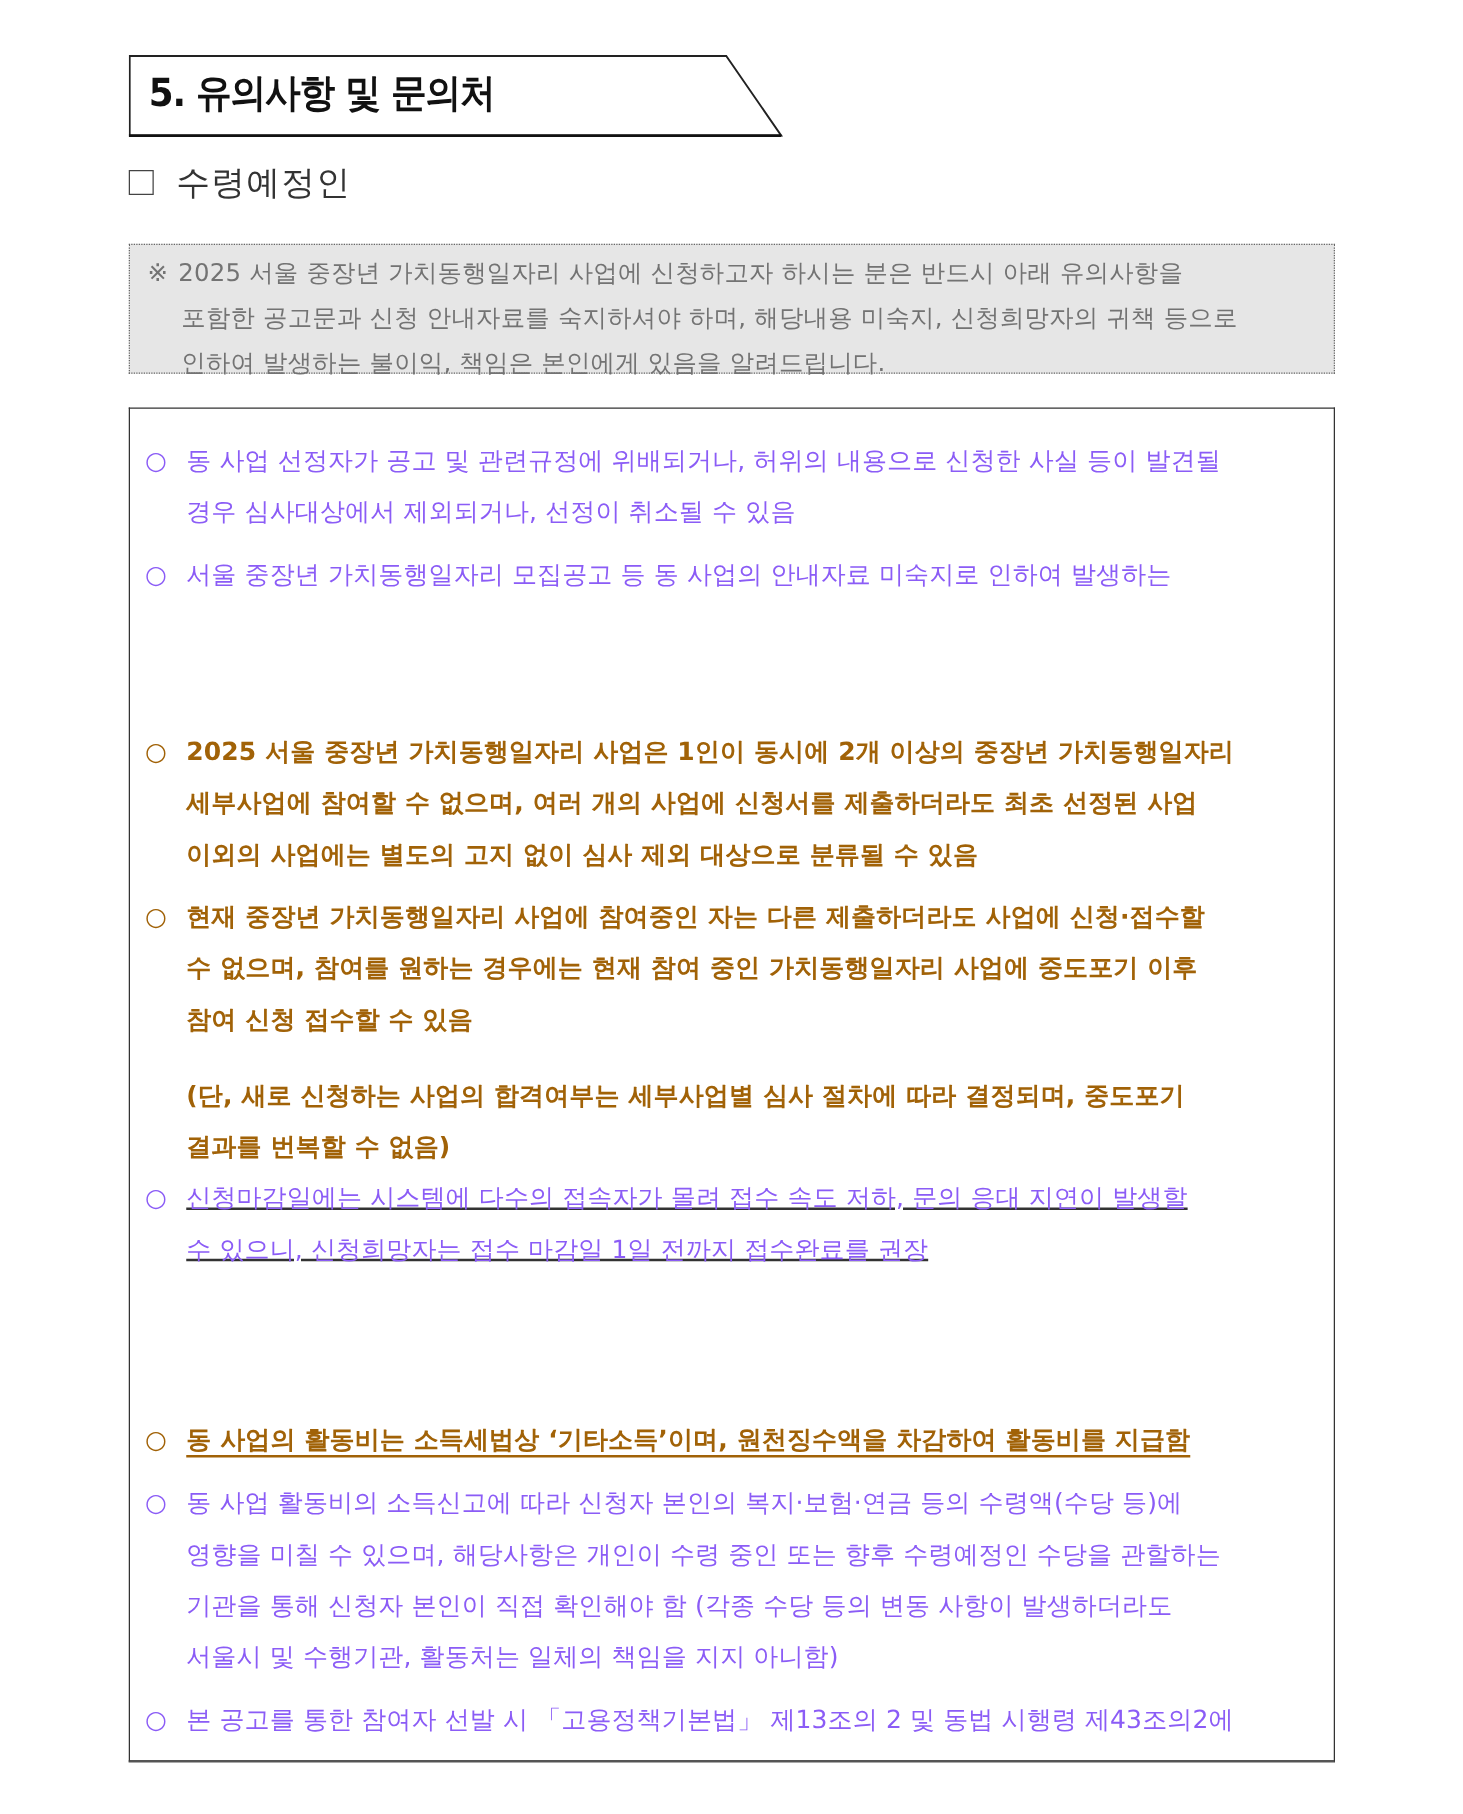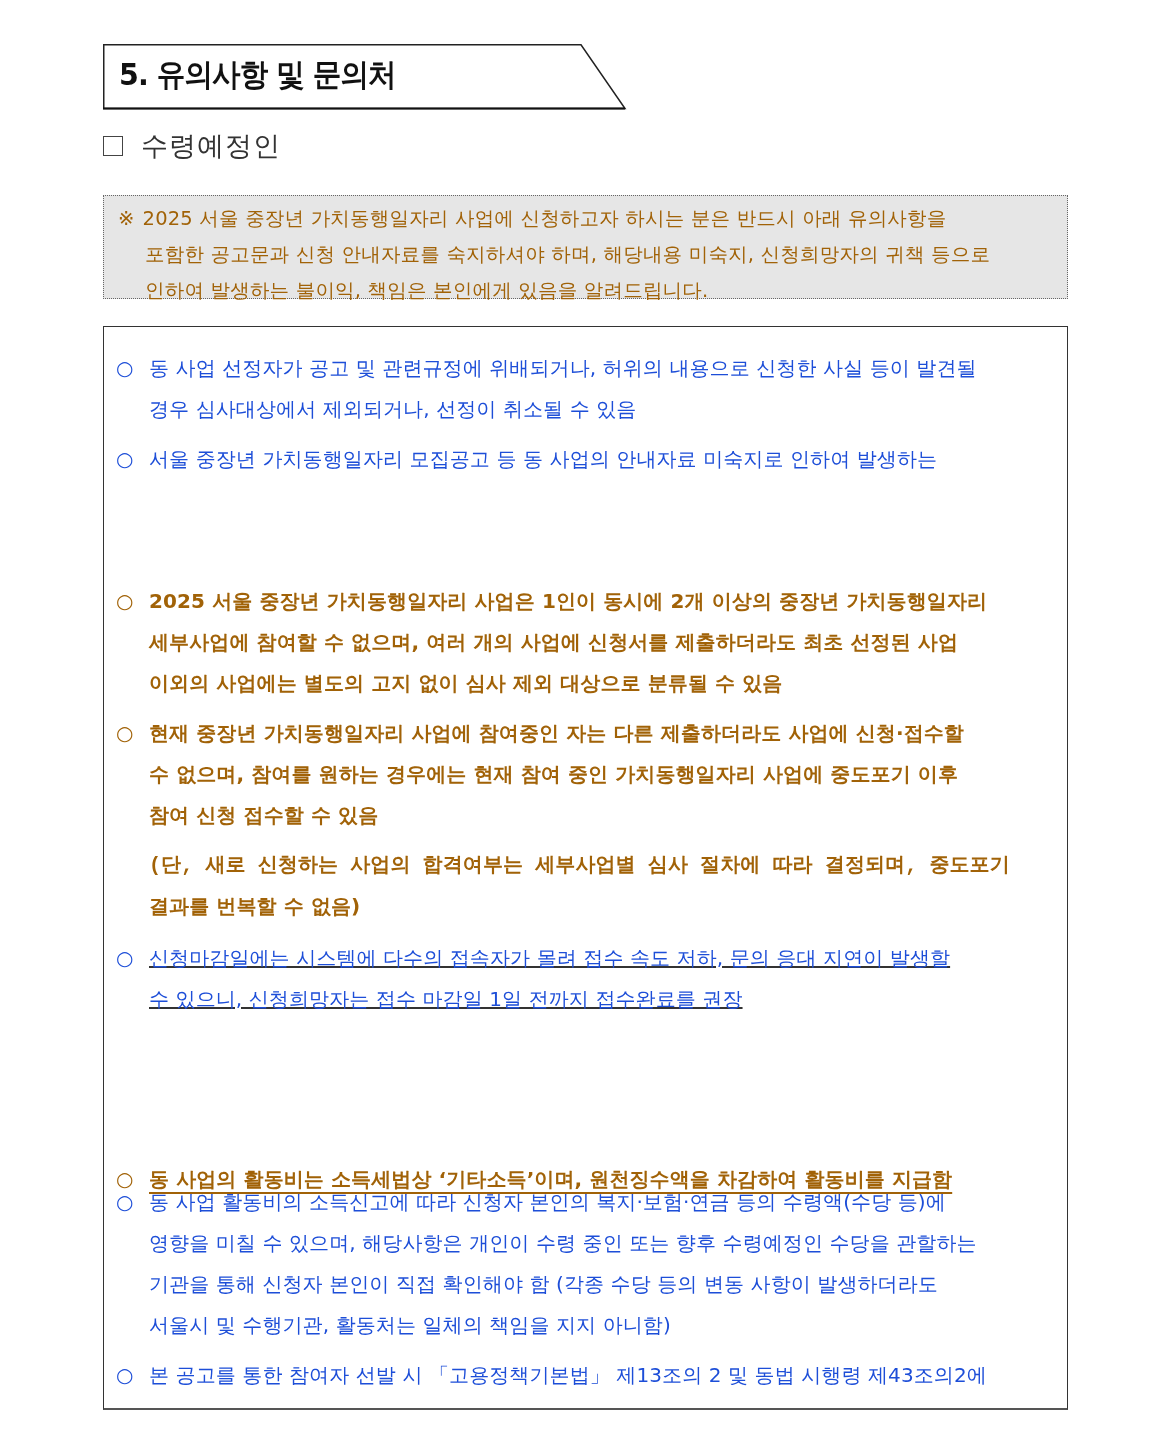--- a/index.html
+++ b/index.html
@@ -17,30 +17,30 @@
     }
     .subhead { position: absolute; left: 103px; top: 128px; display: flex; align-items: center; }
     .checkbox-icon { width: 20px; height: 20px; border: 1.5px solid #444; box-sizing: border-box; margin-right: 18px; }
     .subhead-label { font-size: 27px; color: #333; letter-spacing: 1px; }
 
     .note-box {
       position: absolute; left: 103px; top: 195px; width: 965px; height: 104px;
       box-sizing: border-box; border: 1px dotted #666; background: #e6e6e6;
       padding: 5px 12px 0 14px;
     }
-    .note-line { font-size: 19.5px; line-height: 36px; color: #a16207; white-space: nowrap; letter-spacing: 0.2px; }
+    .note-line { font-size: 19.5px; line-height: 36px; color: #737373; white-space: nowrap; letter-spacing: 0.2px; }
     .note-line.indent { padding-left: 27px; }
     .note-mark { margin-right: 8px; }
 
     .main-box {
       position: absolute; left: 103px; top: 326px; width: 965px; height: 1084px;
       box-sizing: border-box; border: 1.5px solid #333; border-bottom: 2px solid #555;
     }
     .item { position: absolute; left: 12px; width: 945px; }
-    .line { font-size: 20px; line-height: 41px; white-space: nowrap; color: #1d4ed8; letter-spacing: 0.1px; }
+    .line { font-size: 20px; line-height: 41px; white-space: nowrap; color: #8b5cf6; letter-spacing: 0.1px; }
     .line.cont { padding-left: 33px; }
     .bullet { display: inline-block; width: 33px; }
     .item.strong .line { color: #a16207; font-weight: 600; }
     .item.underline .text-underline { text-decoration: underline; text-underline-offset: 6px; }
   </style>
 </head>
 <body>
 
 <div class="heading-wrap">
   <svg width="524" height="66" viewBox="0 0 524 66">
@@ -78,31 +78,31 @@
   <div class="item strong" style="top:254px;">
     <div class="line"><span class="bullet">○</span><span>2025 서울 중장년 가치동행일자리 사업은 1인이 동시에 2개 이상의 중장년 가치동행일자리</span></div>
     <div class="line cont">세부사업에 참여할 수 없으며, 여러 개의 사업에 신청서를 제출하더라도 최초 선정된 사업</div>
     <div class="line cont">이외의 사업에는 별도의 고지 없이 심사 제외 대상으로 분류될 수 있음</div>
   </div>
 
   <div class="item strong" style="top:386px;">
     <div class="line"><span class="bullet">○</span><span>현재 중장년 가치동행일자리 사업에 참여중인 자는 다른 제출하더라도 사업에 신청·접수할</span></div>
     <div class="line cont">수 없으며, 참여를 원하는 경우에는 현재 참여 중인 가치동행일자리 사업에 중도포기 이후</div>
     <div class="line cont">참여 신청 접수할 수 있음</div>
-    <div class="line cont" style="margin-top:9px;font-family:Liberation Mono, monospace;">(단, 새로 신청하는 사업의 합격여부는 세부사업별 심사 절차에 따라 결정되며, 중도포기</div>
+    <div class="line cont" style="margin-top:20px;">(단, 새로 신청하는 사업의 합격여부는 세부사업별 심사 절차에 따라 결정되며, 중도포기</div>
     <div class="line cont">결과를 번복할 수 없음)</div>
   </div>
 
   <div class="item" style="top:611px;text-decoration:underline;">
     <div class="line"><span class="bullet">○</span><span>신청마감일에는 시스템에 다수의 접속자가 몰려 접수 속도 저하, 문의 응대 지연이 발생할</span></div>
     <div class="line cont">수 있으니, 신청희망자는 접수 마감일 1일 전까지 접수완료를 권장</div>
   </div>
 
 
-  <div class="item strong underline" style="top:804px;margin-top:28px;">
+  <div class="item strong underline" style="top:804px;">
     <div class="line"><span class="bullet">○</span><span class="text-underline">동 사업의 활동비는 소득세법상 ‘기타소득’이며, 원천징수액을 차감하여 활동비를 지급함</span></div>
   </div>
 
   <div class="item" style="top:855px;">
     <div class="line"><span class="bullet">○</span><span>동 사업 활동비의 소득신고에 따라 신청자 본인의 복지·보험·연금 등의 수령액(수당 등)에</span></div>
     <div class="line cont">영향을 미칠 수 있으며, 해당사항은 개인이 수령 중인 또는 향후 수령예정인 수당을 관할하는</div>
     <div class="line cont">기관을 통해 신청자 본인이 직접 확인해야 함 (각종 수당 등의 변동 사항이 발생하더라도</div>
     <div class="line cont">서울시 및 수행기관, 활동처는 일체의 책임을 지지 아니함)</div>
   </div>
 

